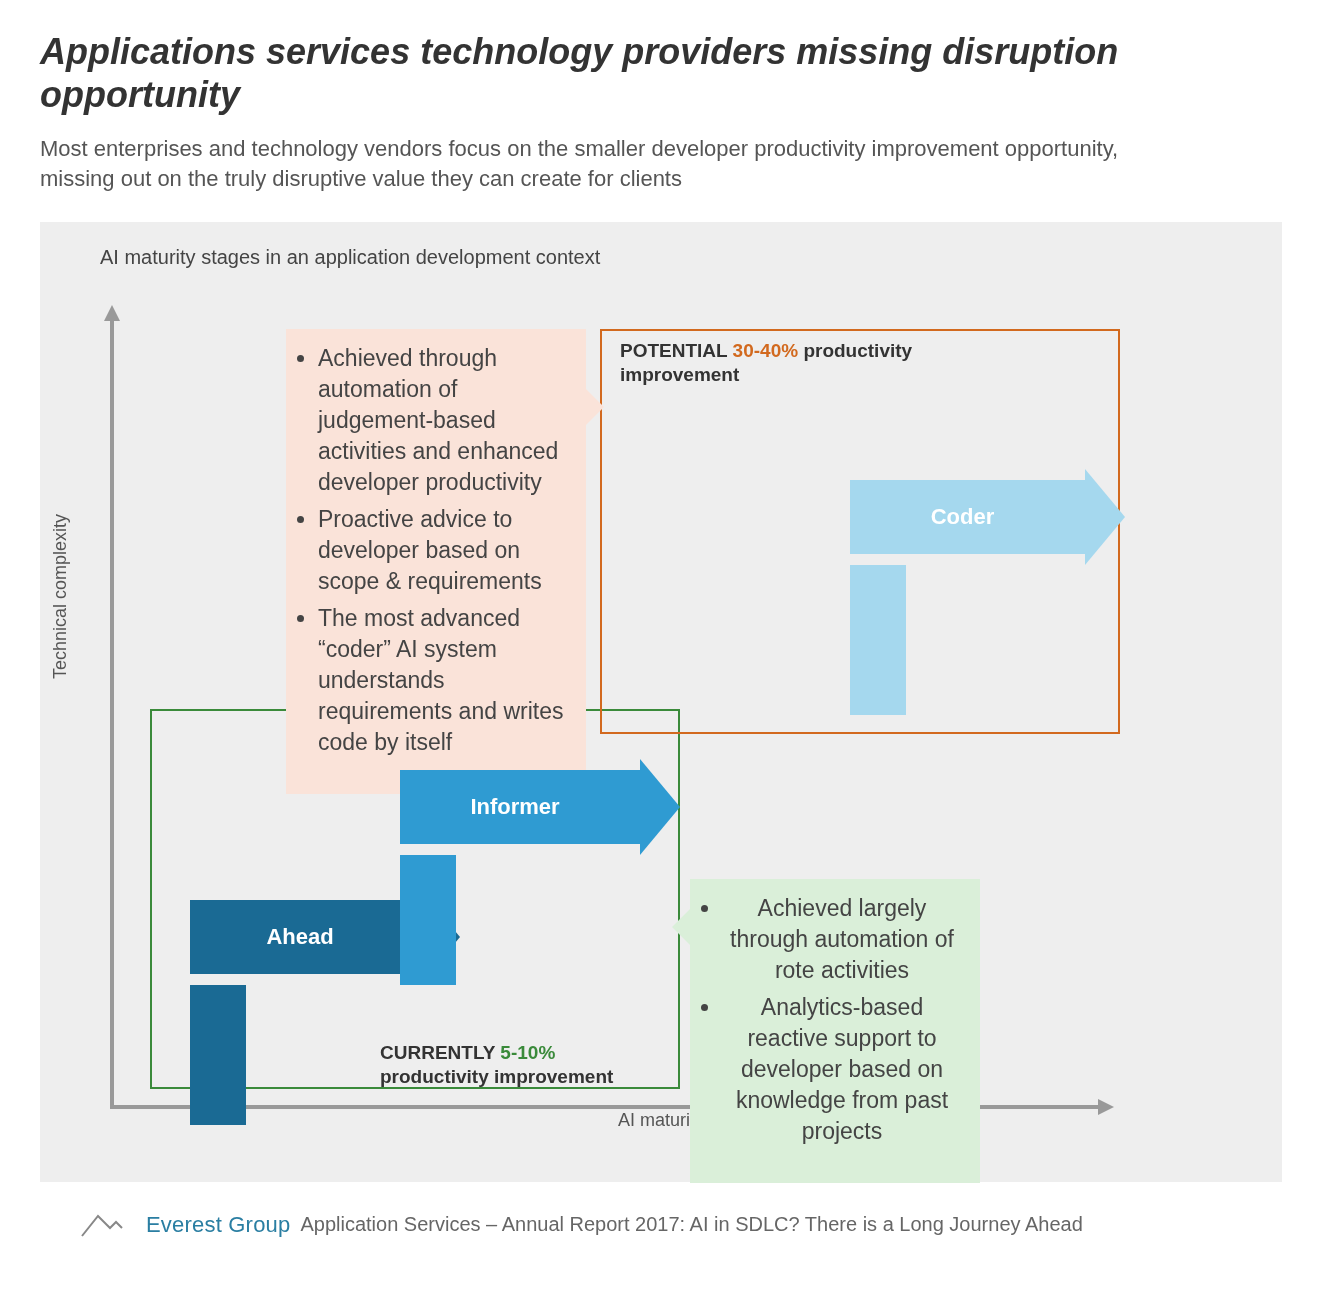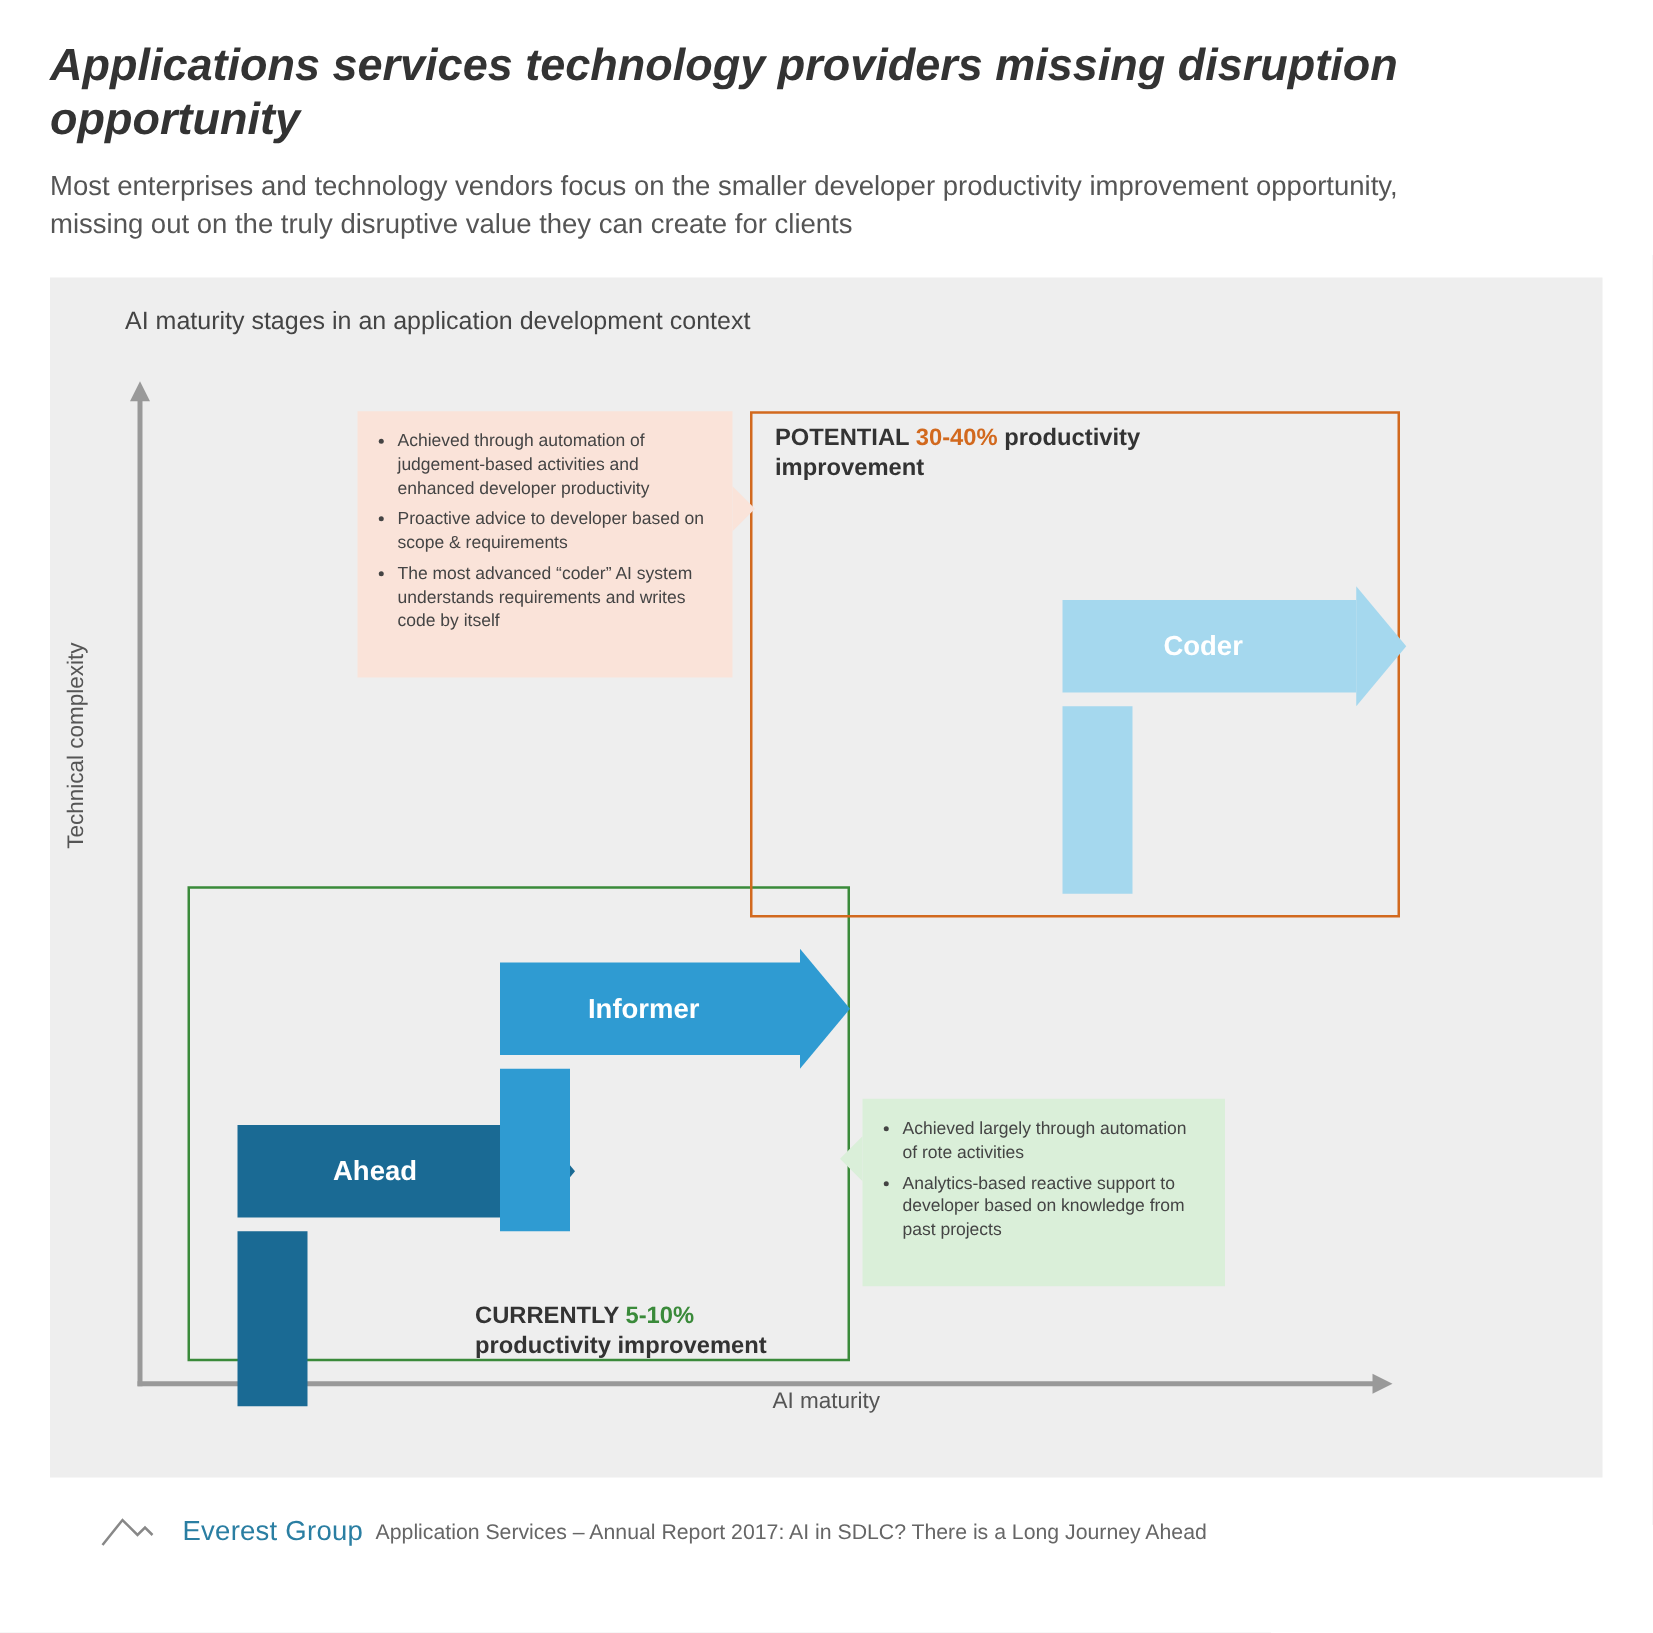--- a/index.html
+++ b/index.html
@@ -122,21 +122,21 @@
     color: #333;
     line-height: 1.25;
   }
   .cap .hl-green { color: #3a8a3a; }
   .cap .hl-orange { color: #d2691e; }
   .cap-current { left: 310px; bottom: 70px; width: 260px; }
   .cap-potential { left: 550px; top: 60px; width: 380px; }
   
   .callout {
     position: absolute;
-    font-size: 14px;
+    font-size: 23px;
     color: #444;
     padding: 14px 18px 30px 10px;
     line-height: 1.35;
   }
   .callout ul { list-style: disc; padding-left: 22px; }
   .callout li { margin-bottom: 6px; }
   .callout-top {
     left: 216px;
     top: 50px;
     width: 300px;
@@ -150,20 +150,21 @@
     top: 60px;
     border-top: 18px solid transparent;
     border-bottom: 18px solid transparent;
     border-left: 18px solid #fae3d9;
   }
   .callout-bottom {
     left: 620px;
     top: 600px;
     width: 290px;
     background: #daefd9;
+    text-align: center;
   }
   .callout-bottom::before {
     content: "";
     position: absolute;
     left: -18px;
     top: 30px;
     border-top: 18px solid transparent;
     border-bottom: 18px solid transparent;
     border-right: 18px solid #daefd9;
   }
@@ -219,21 +220,21 @@
 
   
   .footer {
     display: flex;
     align-items: flex-end;
     gap: 10px;
     margin-top: 28px;
     padding-left: 40px;
   }
   .footer-text {
-    font-size: 17px;
+    font-size: 20px;
     color: #666;
     padding-bottom: 2px;
   }
   .logo {
     display: flex;
     align-items: flex-end;
     gap: 22px;
   }
   .logo-mark svg { display: block; }
   .logo-text {

